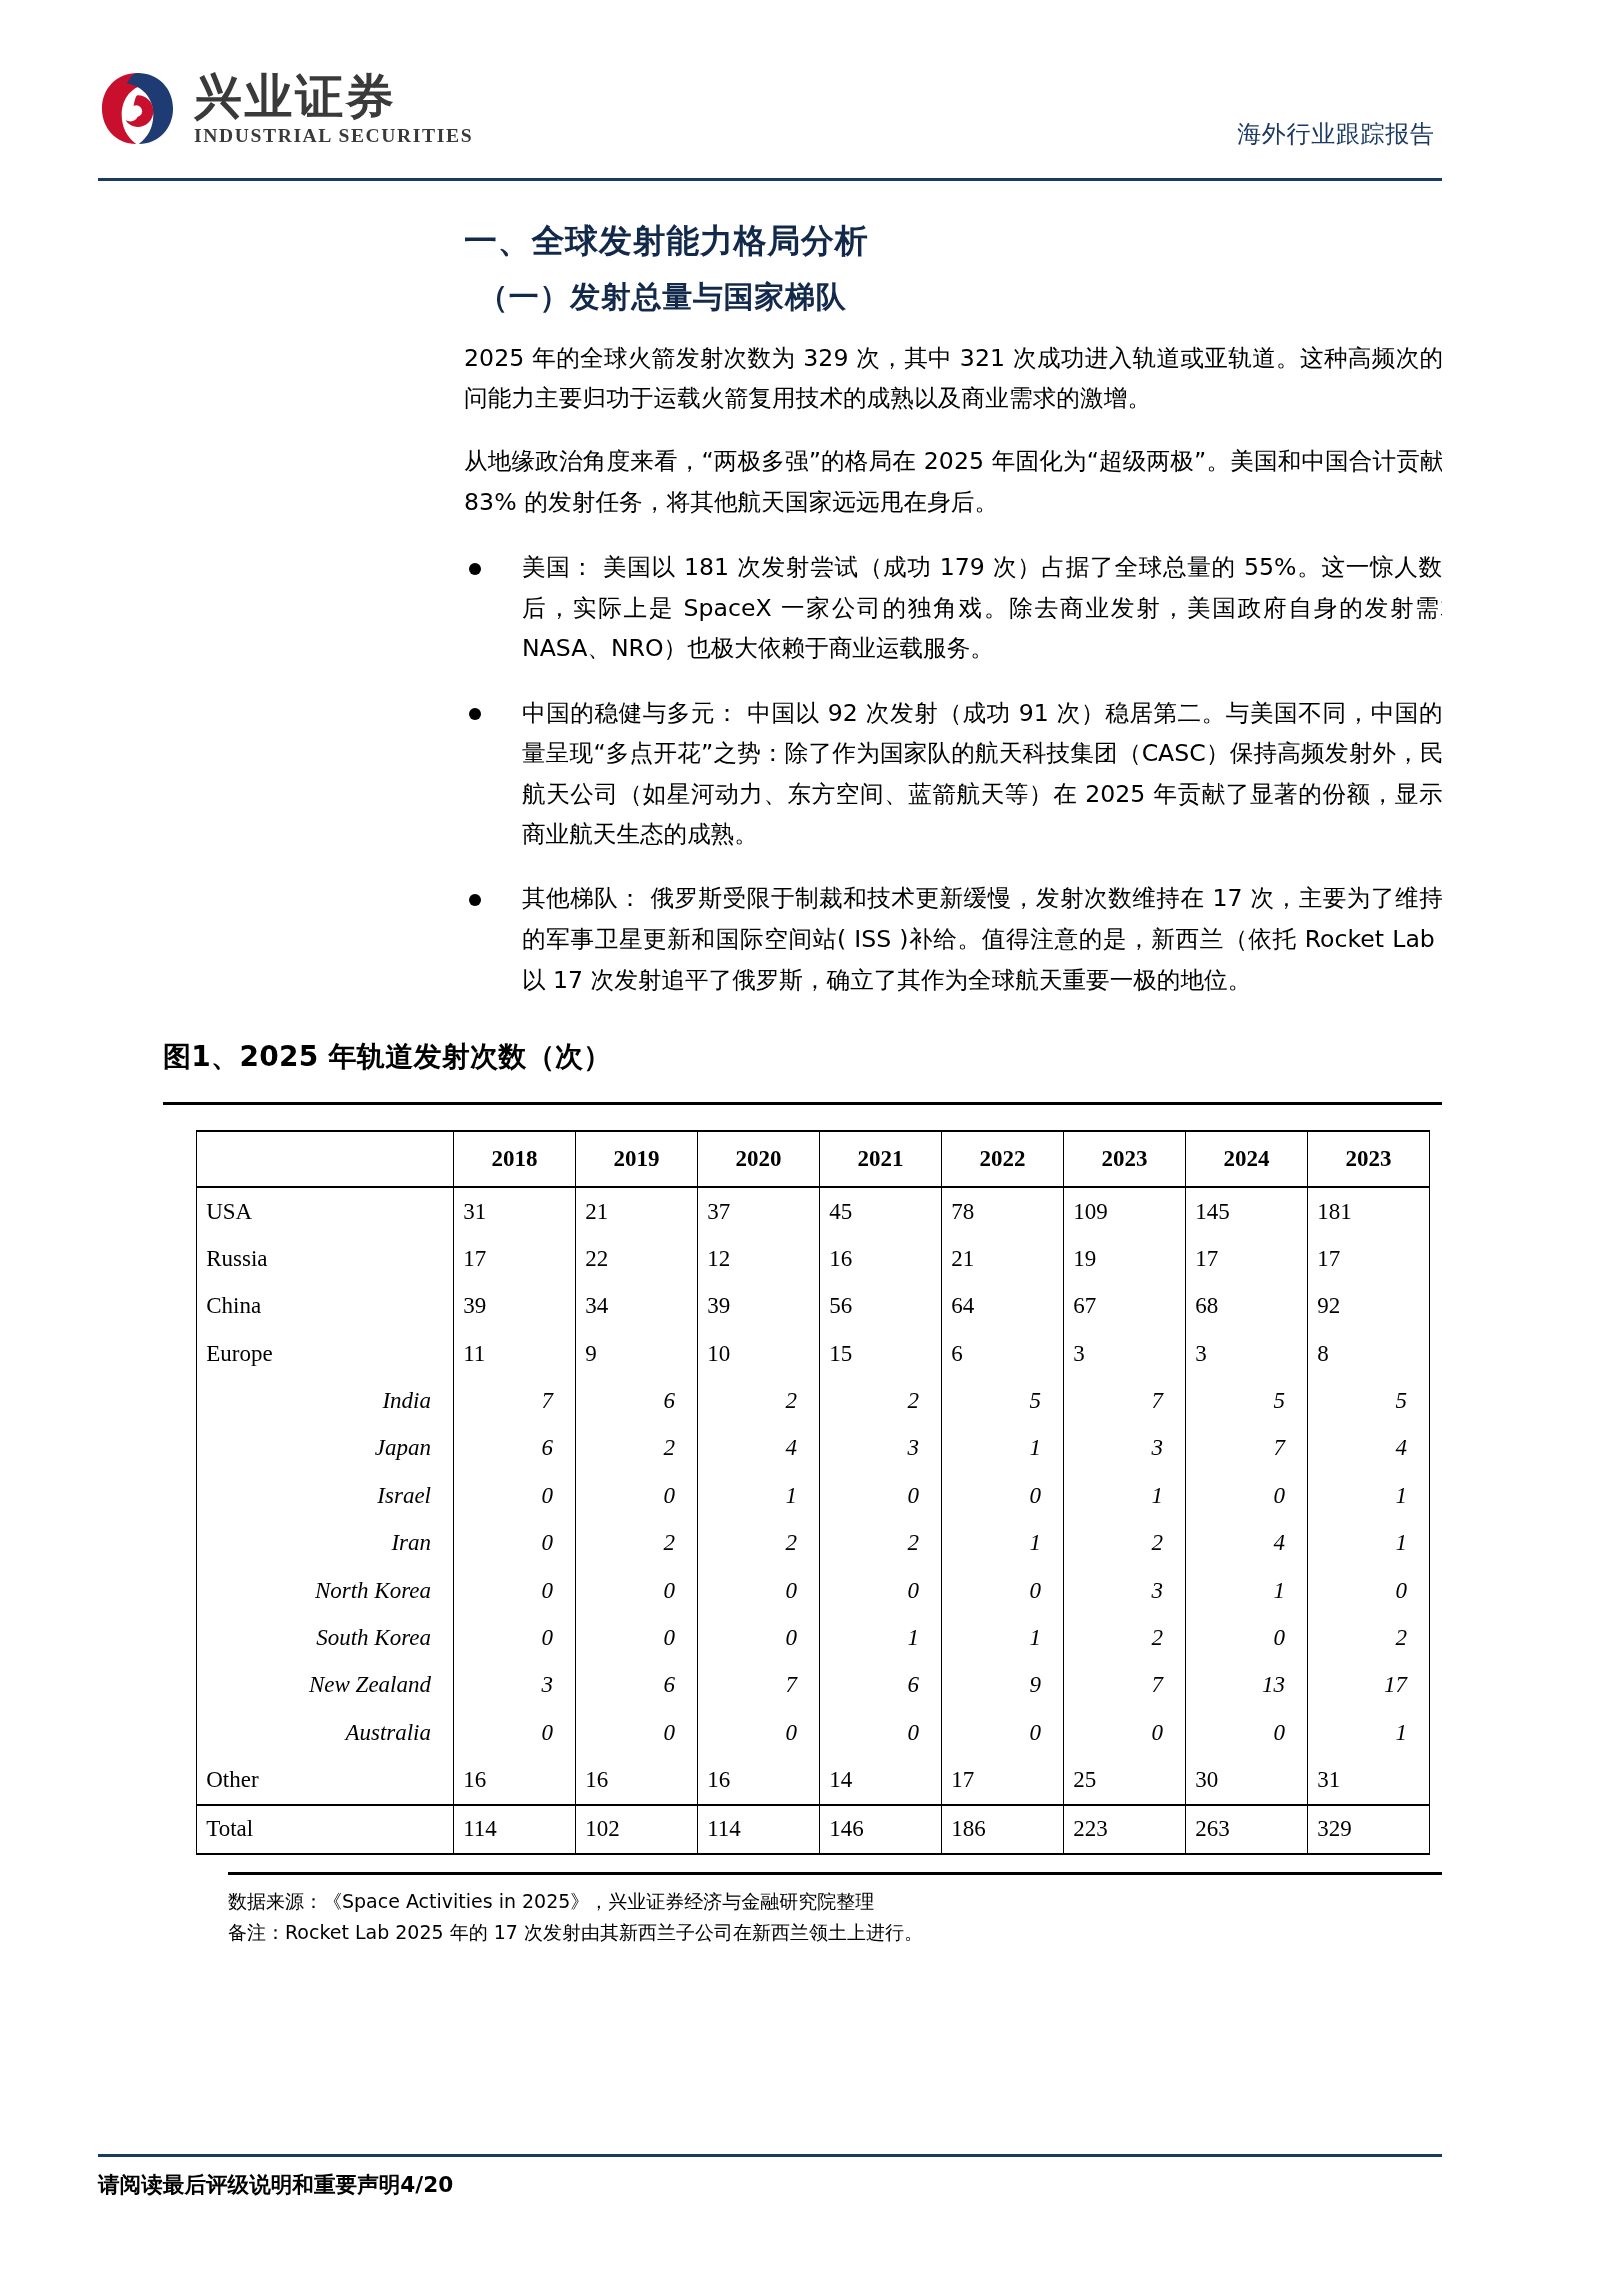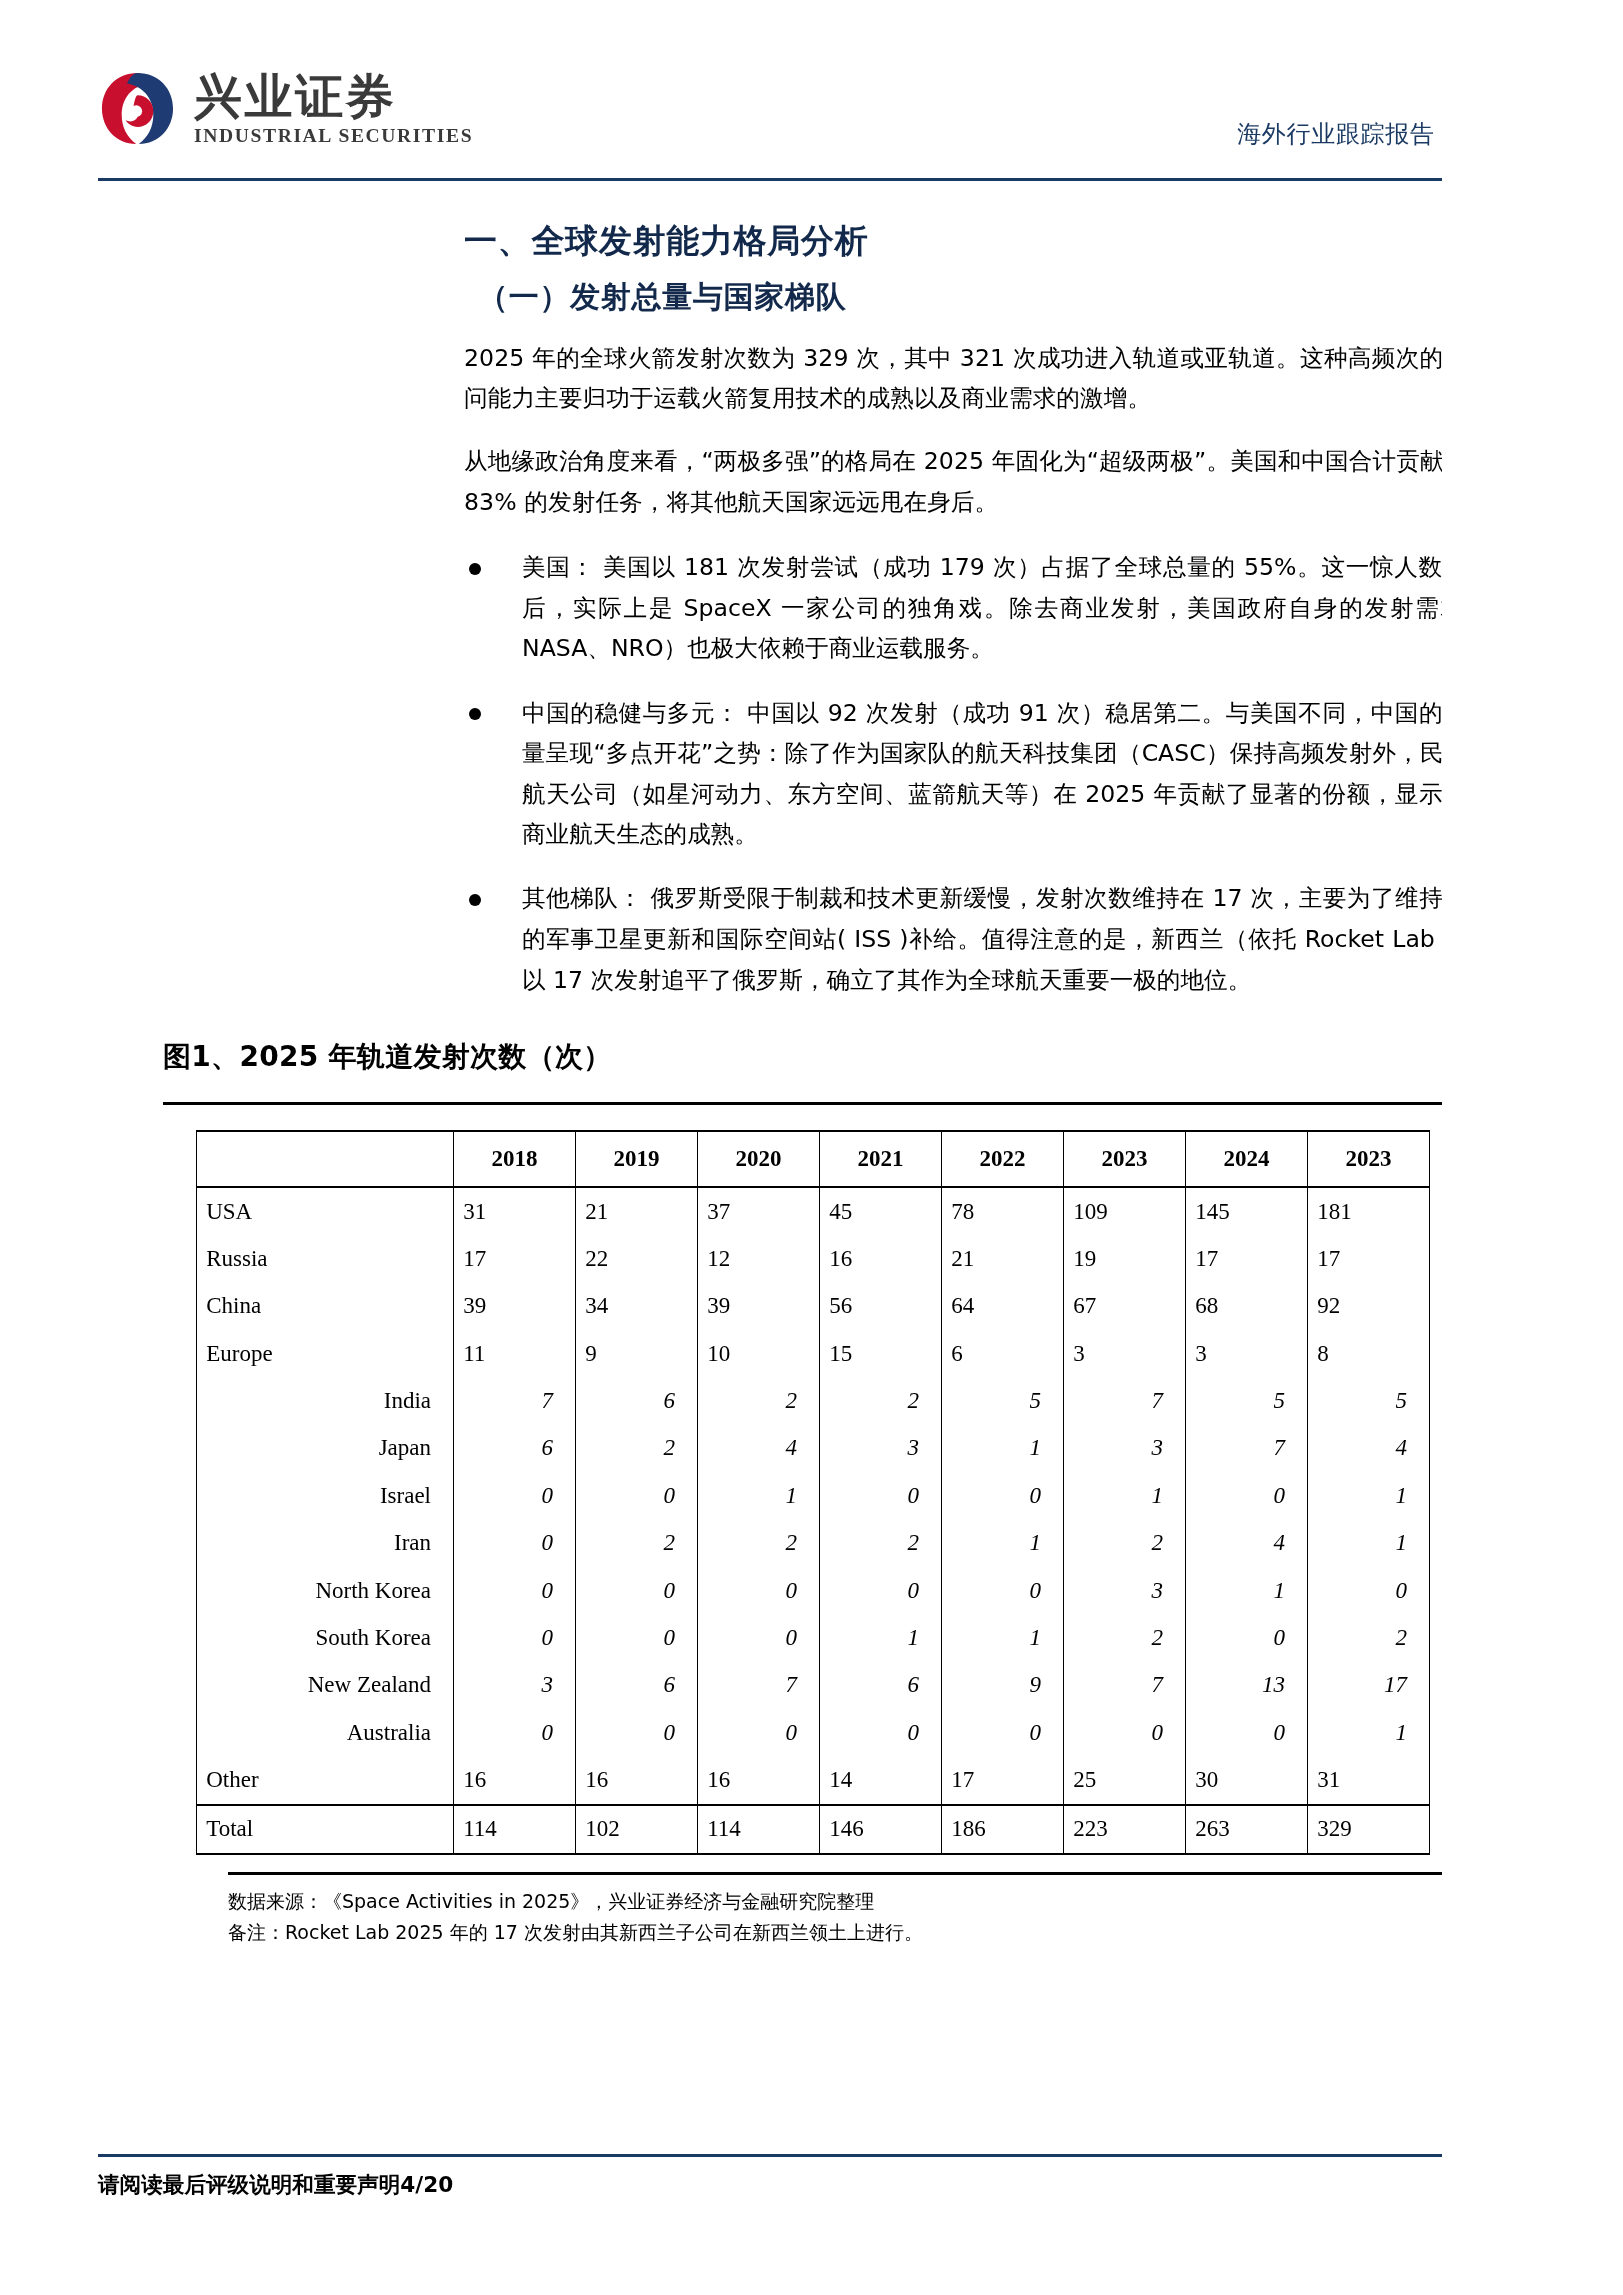--- a/index.html
+++ b/index.html
@@ -206,20 +206,21 @@
   table.launch thead th.corner { border-left: 1.3px solid #000; }
 
   tbody tr td.label {
     text-align: left;
   }
   tbody tr td.val {
     text-align: left;
   }
   tbody tr.sub td.label {
     text-align: right;
+    font-style: italic;
     padding-right: 22px;
     padding-left: 7px;
   }
   tbody tr.sub td.val {
     text-align: right;
     font-style: italic;
     padding-right: 22px;
   }
   tbody tr.other td { border-bottom: 2.6px solid #000; }
   tbody tr.other td.label, tbody tr.other td.val { border-top: 0; }

